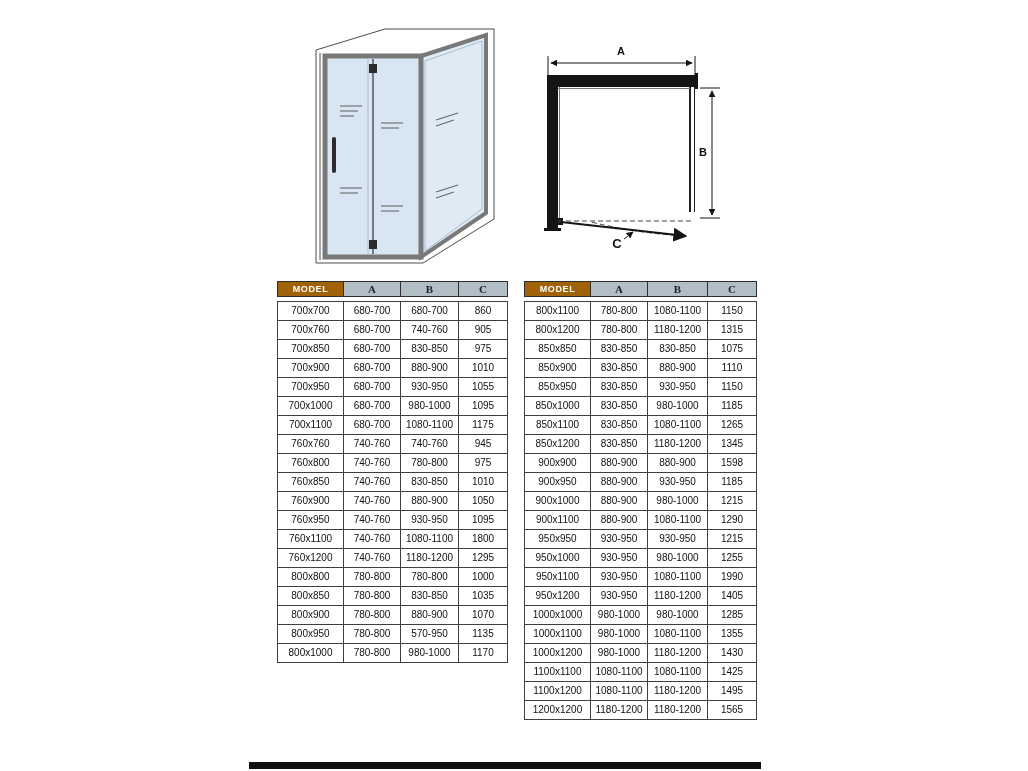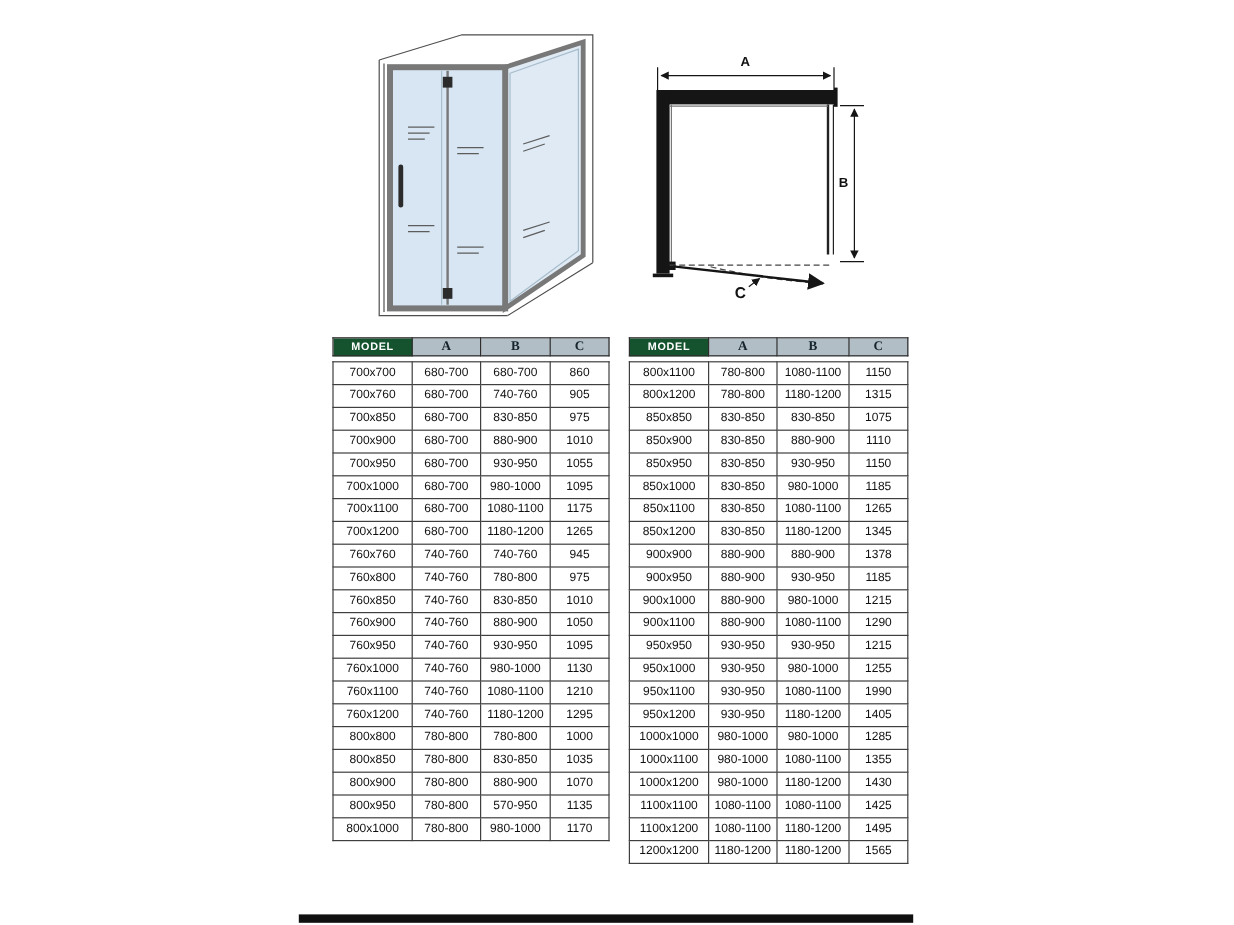--- a/index.html
+++ b/index.html
@@ -9,21 +9,21 @@
   .diagram-3d{position:absolute;left:248px;top:20px;}
   .diagram-top{position:absolute;left:536px;top:40px;}
 
   .spec-table{position:absolute;}
   .table-left{left:277px;top:281px;width:230px;}
   .table-right{left:524px;top:281px;width:232px;}
 
   table{border-collapse:collapse;table-layout:fixed;width:100%;}
   .hdr{margin-bottom:4px;}
   .hdr th{border:1px solid #2e2e2e;height:14px;padding:0;text-align:center;vertical-align:middle;}
-  .hdr th.model{background:#14532d;color:#ffffff;font-weight:bold;font-size:9px;letter-spacing:.6px;font-family:"Liberation Sans",sans-serif;margin-left:44px;}
+  .hdr th.model{background:#a16207;color:#ffffff;font-weight:bold;font-size:9px;letter-spacing:.6px;font-family:"Liberation Sans",sans-serif;margin-left:44px;}
   .hdr th.dim{background:#b2bec6;color:#16242e;font-family:"Liberation Serif",serif;font-weight:bold;font-size:11px;}
   .bdy td{border:1px solid #3f3f3f;font-size:10px;line-height:12px;text-align:center;height:18px;padding:0;color:#101010;background:#fff;white-space:nowrap;}
 
   .bottom-rule{position:absolute;left:249px;top:762px;width:512px;height:7px;background:#101010;}
 
   svg text{font-family:"Liberation Sans",sans-serif;}
 </style>
 </head>
 <body>
 
@@ -166,26 +166,20 @@
             <td>980-1000</td>
             <td>1095</td>
           </tr>
           <tr>
             <td>700x1100</td>
             <td>680-700</td>
             <td>1080-1100</td>
             <td>1175</td>
           </tr>
           <tr>
-            <td>700x1200</td>
-            <td>680-700</td>
-            <td>1180-1200</td>
-            <td>1265</td>
-          </tr>
-          <tr>
             <td>760x760</td>
             <td>740-760</td>
             <td>740-760</td>
             <td>945</td>
           </tr>
           <tr>
             <td>760x800</td>
             <td>740-760</td>
             <td>780-800</td>
             <td>975</td>
@@ -202,30 +196,24 @@
             <td>880-900</td>
             <td>1050</td>
           </tr>
           <tr>
             <td>760x950</td>
             <td>740-760</td>
             <td>930-950</td>
             <td>1095</td>
           </tr>
           <tr>
-            <td>760x1000</td>
-            <td>740-760</td>
-            <td>980-1000</td>
-            <td>1130</td>
-          </tr>
-          <tr>
             <td>760x1100</td>
             <td>740-760</td>
             <td>1080-1100</td>
-            <td>1210</td>
+            <td>1800</td>
           </tr>
           <tr>
             <td>760x1200</td>
             <td>740-760</td>
             <td>1180-1200</td>
             <td>1295</td>
           </tr>
           <tr>
             <td>800x800</td>
             <td>780-800</td>
@@ -330,21 +318,21 @@
           <tr>
             <td>850x1200</td>
             <td>830-850</td>
             <td>1180-1200</td>
             <td>1345</td>
           </tr>
           <tr>
             <td>900x900</td>
             <td>880-900</td>
             <td>880-900</td>
-            <td>1378</td>
+            <td>1598</td>
           </tr>
           <tr>
             <td>900x950</td>
             <td>880-900</td>
             <td>930-950</td>
             <td>1185</td>
           </tr>
           <tr>
             <td>900x1000</td>
             <td>880-900</td>

